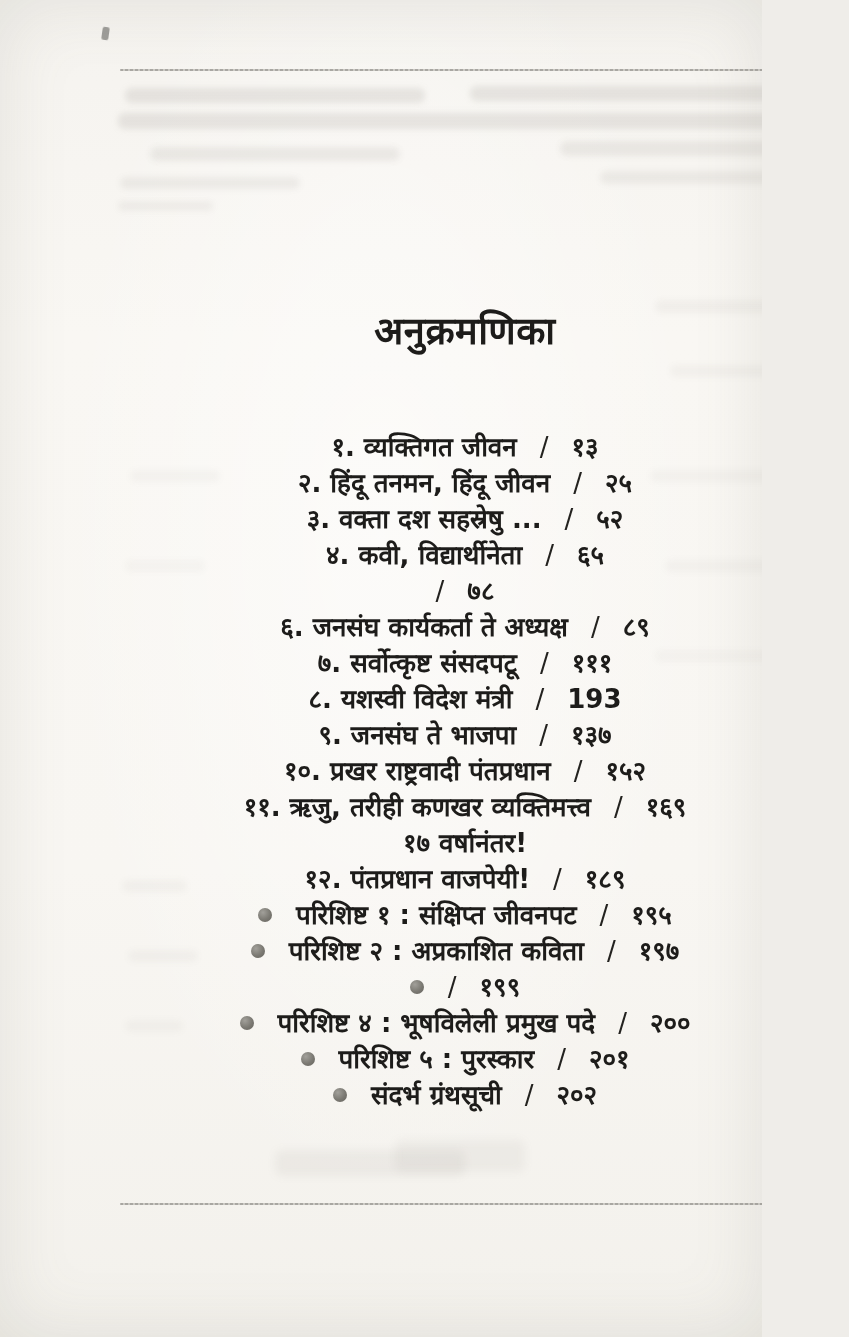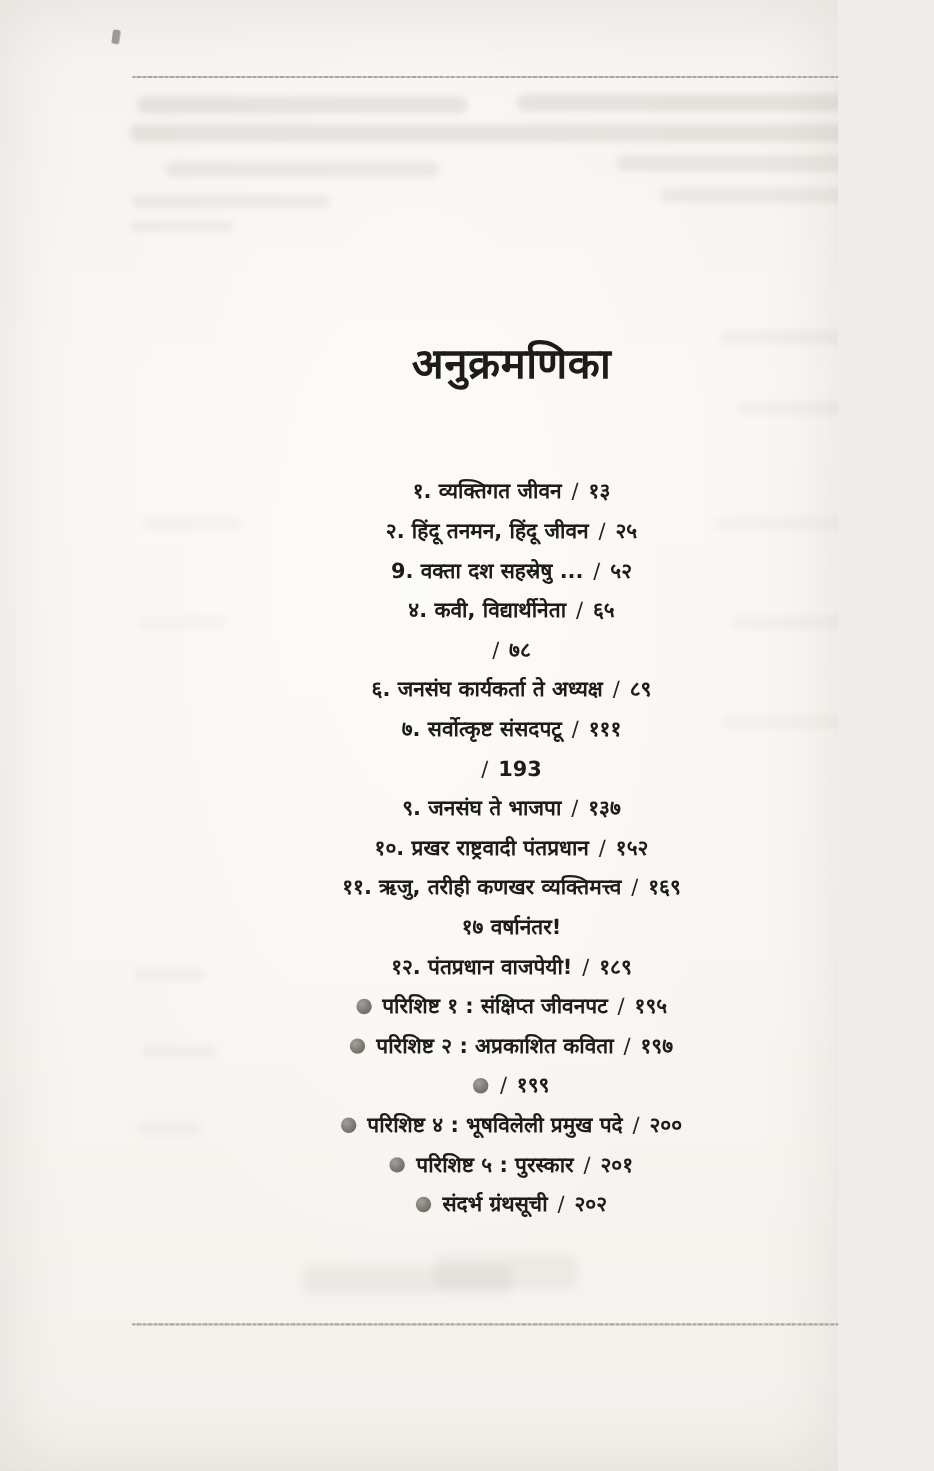--- a/index.html
+++ b/index.html
@@ -64,22 +64,22 @@
     position: absolute;
     left: 85px; width: 760px;
     top: 429px;
   }
   .line {
     height: 36px;
     line-height: 36px;
     display: flex;
     justify-content: center;
     align-items: center;
-    gap: 9px;
-    font-size: 19px;
+    gap: 23px;
+    font-size: 26px;
     font-weight: 600;
     white-space: nowrap;
   }
   .line .sep { font-weight: 500; color: #23221f; }
   .line.heavy { font-weight: 800; }
   .bullet {
     width: 14px; height: 14px;
     border-radius: 50%;
     background: radial-gradient(circle at 35% 32%, #96948e 0%, #6a6861 55%, #504e48 100%);
     opacity: 0.88;
@@ -126,21 +126,21 @@
       <span>१. व्यक्तिगत जीवन</span>
       <span class="sep">/</span>
       <span>१३</span>
     </div>
     <div class="line">
       <span>२. हिंदू तनमन, हिंदू जीवन</span>
       <span class="sep">/</span>
       <span>२५</span>
     </div>
     <div class="line">
-      <span>9. वक्ता दश सहस्रेषु ...</span>
+      <span>३. वक्ता दश सहस्रेषु ...</span>
       <span class="sep">/</span>
       <span>५२</span>
     </div>
     <div class="line">
       <span>४. कवी, विद्यार्थीनेता</span>
       <span class="sep">/</span>
       <span>६५</span>
     </div>
     <div class="line">
       <span class="sep">/</span>
@@ -150,20 +150,21 @@
       <span>६. जनसंघ कार्यकर्ता ते अध्यक्ष</span>
       <span class="sep">/</span>
       <span>८९</span>
     </div>
     <div class="line">
       <span>७. सर्वोत्कृष्ट संसदपटू</span>
       <span class="sep">/</span>
       <span>१११</span>
     </div>
     <div class="line">
+      <span>८. यशस्वी विदेश मंत्री</span>
       <span class="sep">/</span>
       <span>193</span>
     </div>
     <div class="line">
       <span>९. जनसंघ ते भाजपा</span>
       <span class="sep">/</span>
       <span>१३७</span>
     </div>
     <div class="line">
       <span>१०. प्रखर राष्ट्रवादी पंतप्रधान</span>

